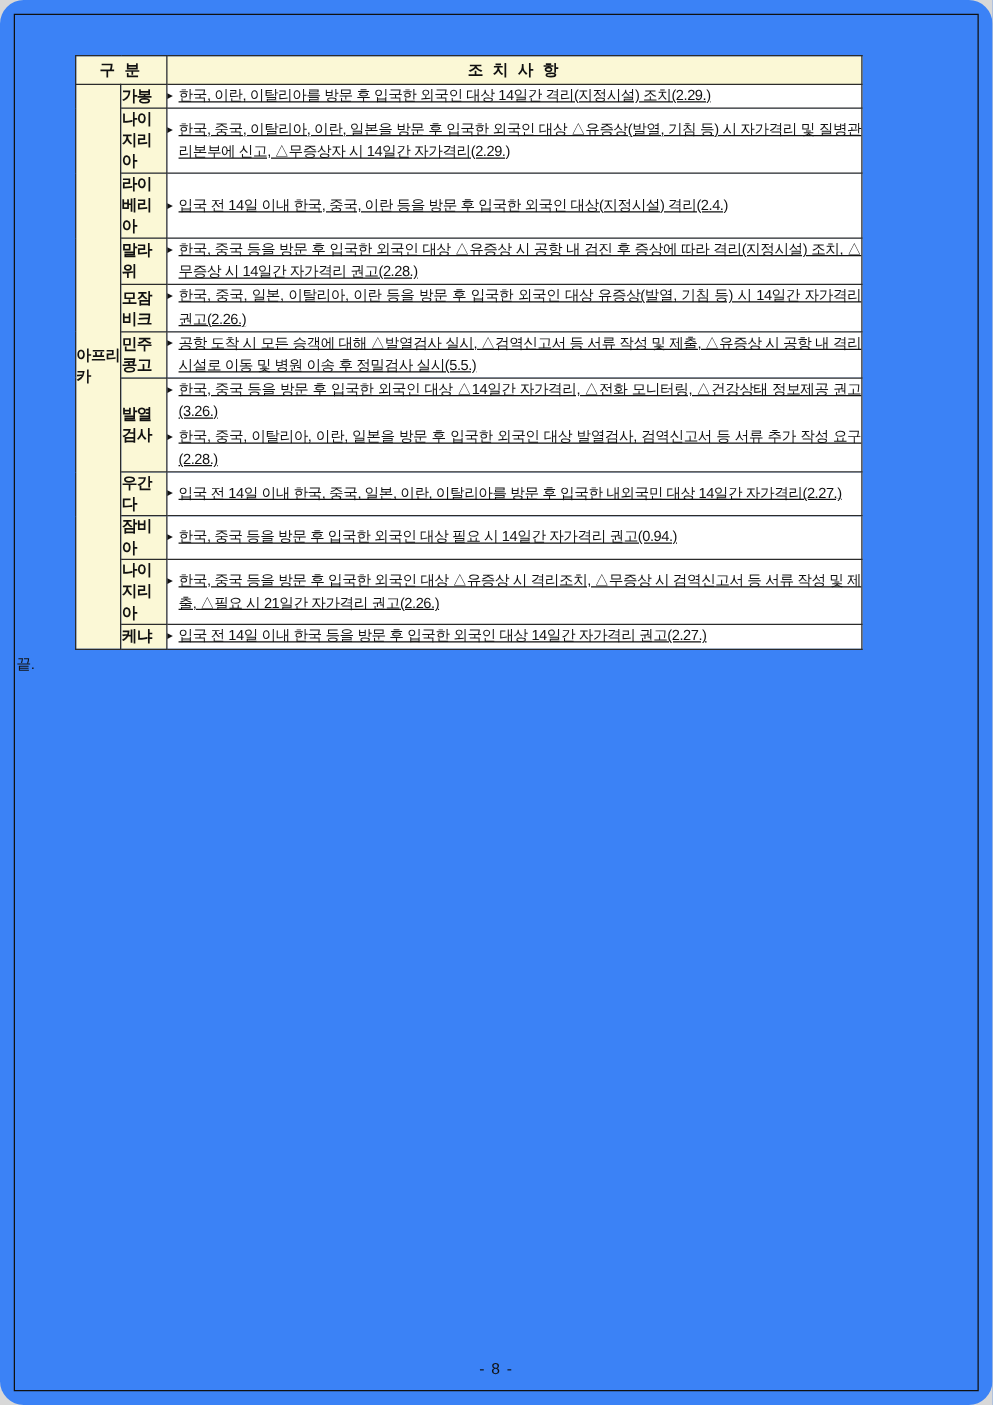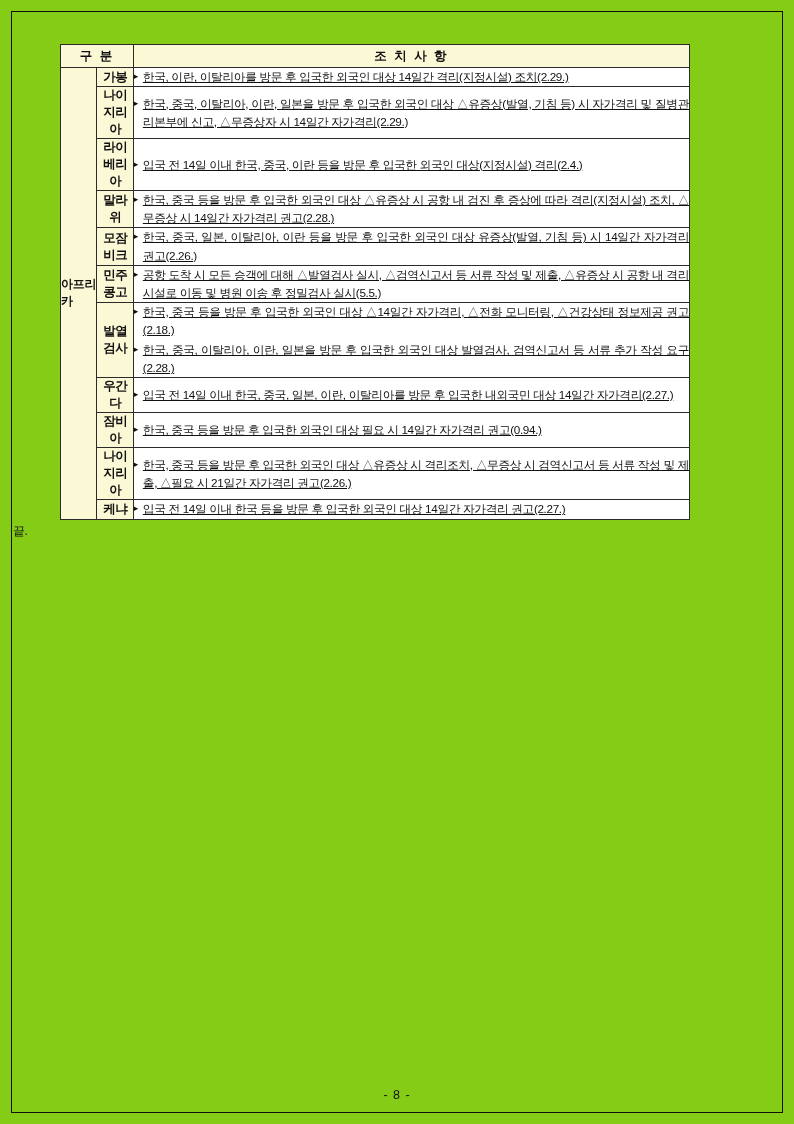--- a/index.html
+++ b/index.html
@@ -7,24 +7,25 @@
     padding: 0;
     background: #d8d8d8;
   }
   body {
     font-family: "Liberation Sans", sans-serif;
   }
   .page {
     position: relative;
     width: 794px;
     height: 1124px;
-    background: #84cc16;
+    background: #3b82f6;
     margin: 0 auto;
     box-sizing: border-box;
     overflow: hidden;
+    border-radius: 19px;
   }
   .page-border {
     position: absolute;
     left: 11px;
     top: 11px;
     right: 11px;
     bottom: 11px;
     border: 1.5px solid #111;
     pointer-events: none;
   }
@@ -64,21 +65,20 @@
     width: 62px;
     background: #fbf8d6;
     font-size: 12px;
     font-weight: bold;
     color: #111;
     letter-spacing: -0.3px;
   }
   td.country-cell {
     width: 88px;
     background: #fbf8d6;
-    text-align: center;
     font-size: 12.5px;
     font-weight: bold;
     color: #111;
     letter-spacing: -0.5px;
   }
   td.action-cell {
     width: 480px;
     background: #ffffff;
     padding: 6px 8px 6px 7px;
   }
@@ -192,21 +192,21 @@
               <span class="bullet-mark">▸</span>
               <span class="bullet-text">공항 도착 시 모든 승객에 대해 △발열검사 실시, △검역신고서 등 서류 작성 및 제출, △유증상 시 공항 내 격리시설로 이동 및 병원 이송 후 정밀검사 실시(5.5.)</span>
             </p>
           </td>
         </tr>
         <tr>
           <td class="country-cell">발열검사</td>
           <td class="action-cell">
             <p class="bullet-line">
               <span class="bullet-mark">▸</span>
-              <span class="bullet-text">한국, 중국 등을 방문 후 입국한 외국인 대상 △14일간 자가격리, △전화 모니터링, △건강상태 정보제공 권고(2.18.)</span>
+              <span class="bullet-text">한국, 중국 등을 방문 후 입국한 외국인 대상 △14일간 자가격리, △전화 모니터링, △건강상태 정보제공 권고(3.26.)</span>
             </p>
             <p class="bullet-line">
               <span class="bullet-mark">▸</span>
               <span class="bullet-text">한국, 중국, 이탈리아, 이란, 일본을 방문 후 입국한 외국인 대상 발열검사, 검역신고서 등 서류 추가 작성 요구(2.28.)</span>
             </p>
           </td>
         </tr>
         <tr>
           <td class="country-cell">우간다</td>
           <td class="action-cell">

